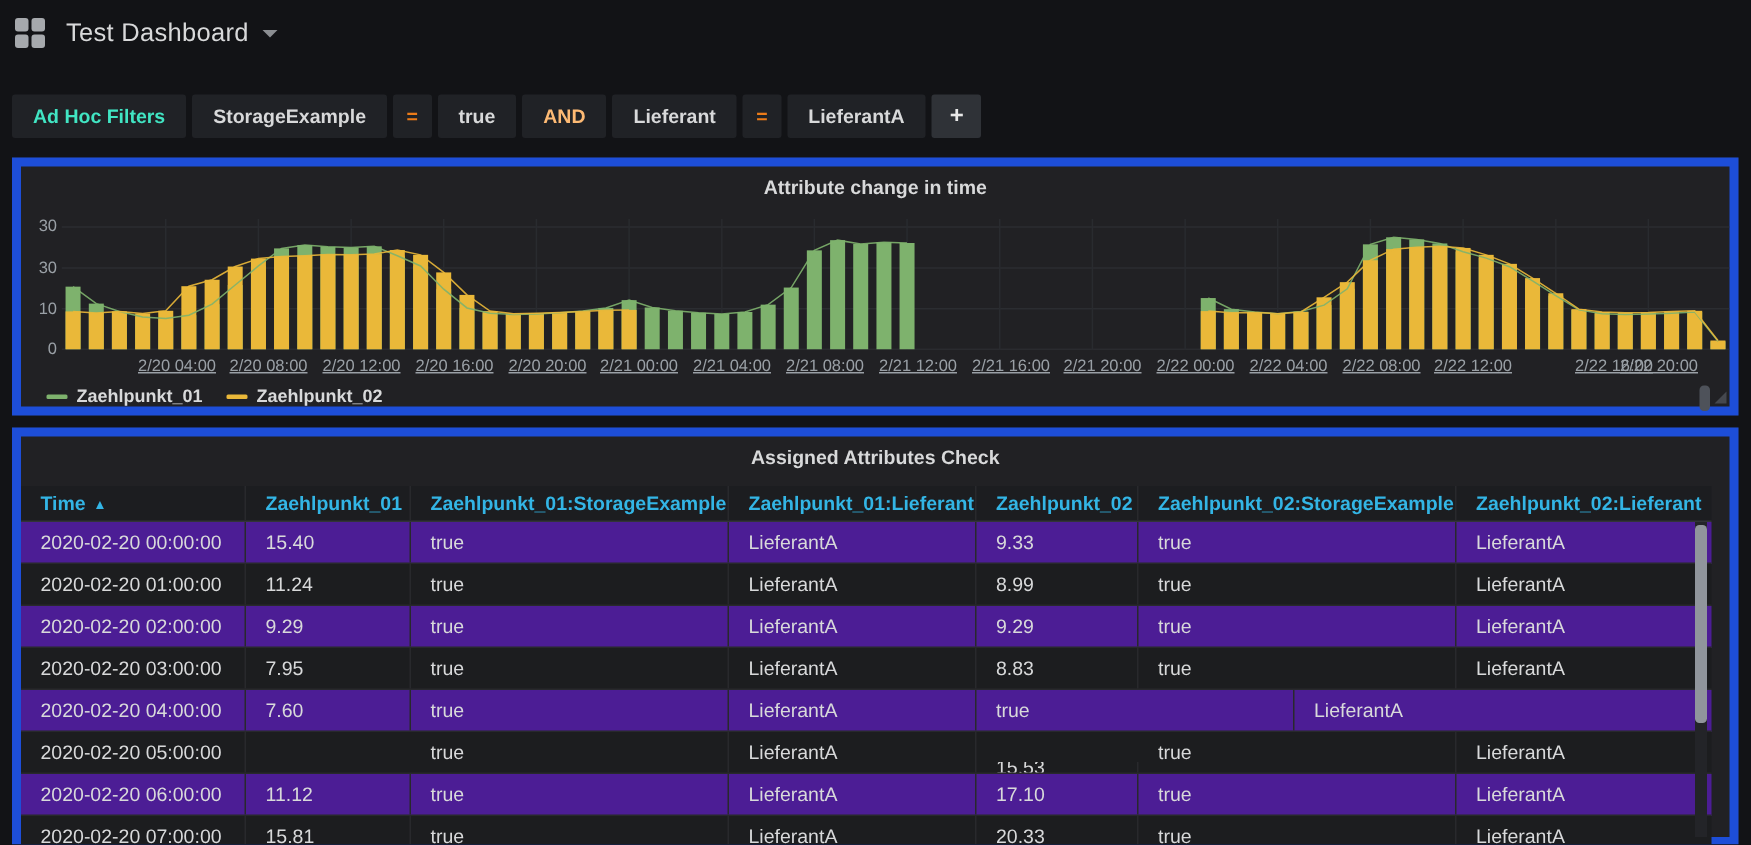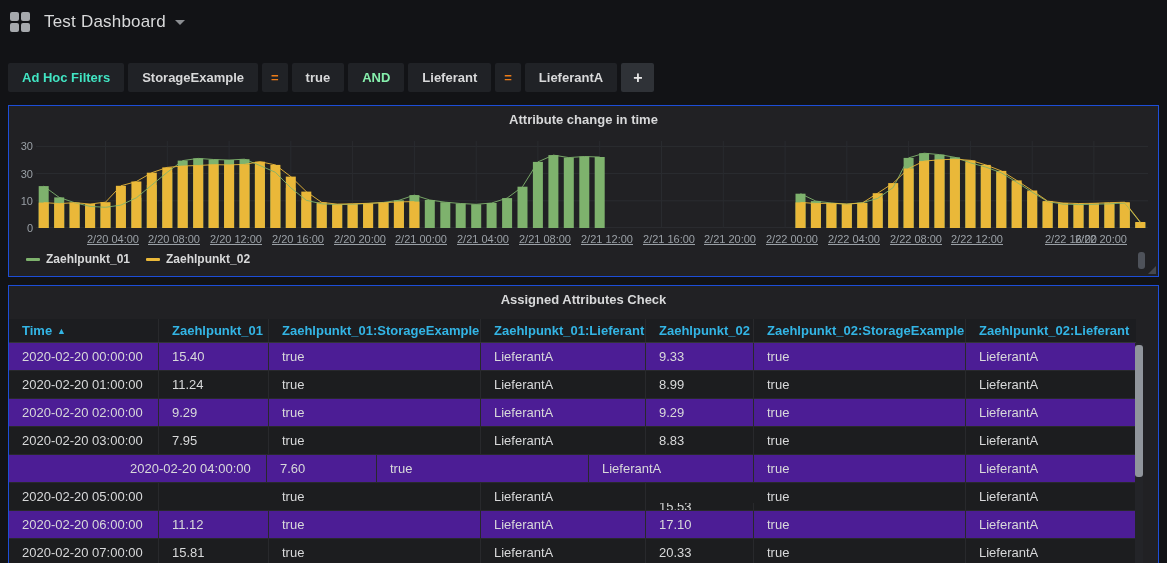--- a/index.html
+++ b/index.html
@@ -12,43 +12,43 @@
   .apps-icon { display:grid; grid-template-columns:9px 9px; grid-template-rows:9px 9px; gap:2px; margin-right:14px; cursor:pointer; }
   .apps-icon i { background:#a6a9ad; border-radius:2px; }
   .dash-title { color:#d8d9da; font-size:17px; font-weight:500; letter-spacing:.2px; cursor:pointer; }
   .caret { width:0; height:0; border-left:5px solid transparent; border-right:5px solid transparent; border-top:5px solid #8b8e92; margin-left:9px; cursor:pointer; }
 
   
   .filters { position:absolute; top:63px; left:8px; display:flex; gap:4px; height:29px; }
   .chip { background:#202226; color:#d8d9da; font-size:13px; font-weight:bold; display:flex; align-items:center; padding:0 14px; border-radius:2px; white-space:nowrap; cursor:pointer; }
   .chip-label { color:#41e5c3; cursor:default; }
   .chip-op { color:#eb7b18; padding:0 9px; }
-  .chip-and { color:#86efac;text-align:center; }
+  .chip-and { color:#fdba74;text-align:center; }
   .chip-add { background:#2f3237; color:#e8e8e8; font-size:16px; padding:0 12px; }
 
   
-  .panel { position:absolute; left:8px; width:1151px; background:#212124; border:1px solid #1d4ed8; }
+  .panel { position:absolute; left:8px; width:1151px; background:#212124; border:6px solid #1d4ed8; }
   .panel-title { position:absolute; top:6px; left:0; width:100%; text-align:center; color:#d8d9da; font-size:13px; font-weight:bold; cursor:pointer; }
 
   .chart-panel { top:105px; height:172px; }
   .y-labels { position:absolute; left:2px; top:35px; width:24px; height:87px; }
   .y-labels span { position:absolute; right:2px; width:22px; text-align:right; font-size:11px; color:#9aa0a6; }
   .plot { position:absolute; left:27px; top:35px; width:1112px; height:87px; }
   .x-labels { position:absolute; left:27px; top:127px; width:1112px; height:14px; }
   .x-labels span { position:absolute; width:66px; text-align:right; font-size:11px; color:#9aa0a6; white-space:nowrap;text-decoration:underline; }
   .legend { position:absolute; left:17px; top:146px; display:flex; gap:16px; align-items:center; }
   .legend .item { display:flex; align-items:center; gap:6px; cursor:pointer; }
   .legend .dash { width:14px; height:3px; border-radius:1px; }
   .legend .lbl { font-size:12px; font-weight:bold; color:#d8d9da; }
   .chart-scroll { position:absolute; right:13px; top:146px; width:7px; height:17px; background:#4e525a; border-radius:3px; cursor:pointer; }
   .resize-corner { position:absolute; right:2px; bottom:2px; width:0; height:0; border-style:solid; border-width:0 0 8px 8px; border-color:transparent transparent #45484e transparent; cursor:nwse-resize; }
 
   .table-panel { top:285px; height:279px; }
   .tbl { position:absolute; left:0; top:33px; width:1127px; }
-  .trh, .trow { display:flex; width:1127px;justify-content:flex-end; }
+  .trh, .trow { display:flex; width:1127px; }
   .trh { height:24px; background:#1c1d20; border-bottom:1px solid #323438; }
   .trh .cell { color:#33b5e5; font-weight:bold; cursor:pointer; }
   .trow { height:28px; background:#4c1d95; border-bottom:1px solid #28292c; }
   .trow.odd { background:#1c1d1f; }
   .cell { font-size:13px; color:#d8d9da; padding-left:13px; display:flex; align-items:center; overflow:hidden; white-space:nowrap; border-right:1px solid #28292c; }
   .cell:last-child { border-right:none; }
   .sort-arrow { font-size:9px; margin-left:5px; color:#33b5e5; }
   .tbl-scroll-track { position:absolute; right:15px; top:57px; bottom:0; width:8px; background:#232428; }
   .tbl-scroll { position:absolute; right:15px; top:59px; width:8px; height:132px; background:#90959c; border-radius:3px; cursor:pointer; }
 </style>

